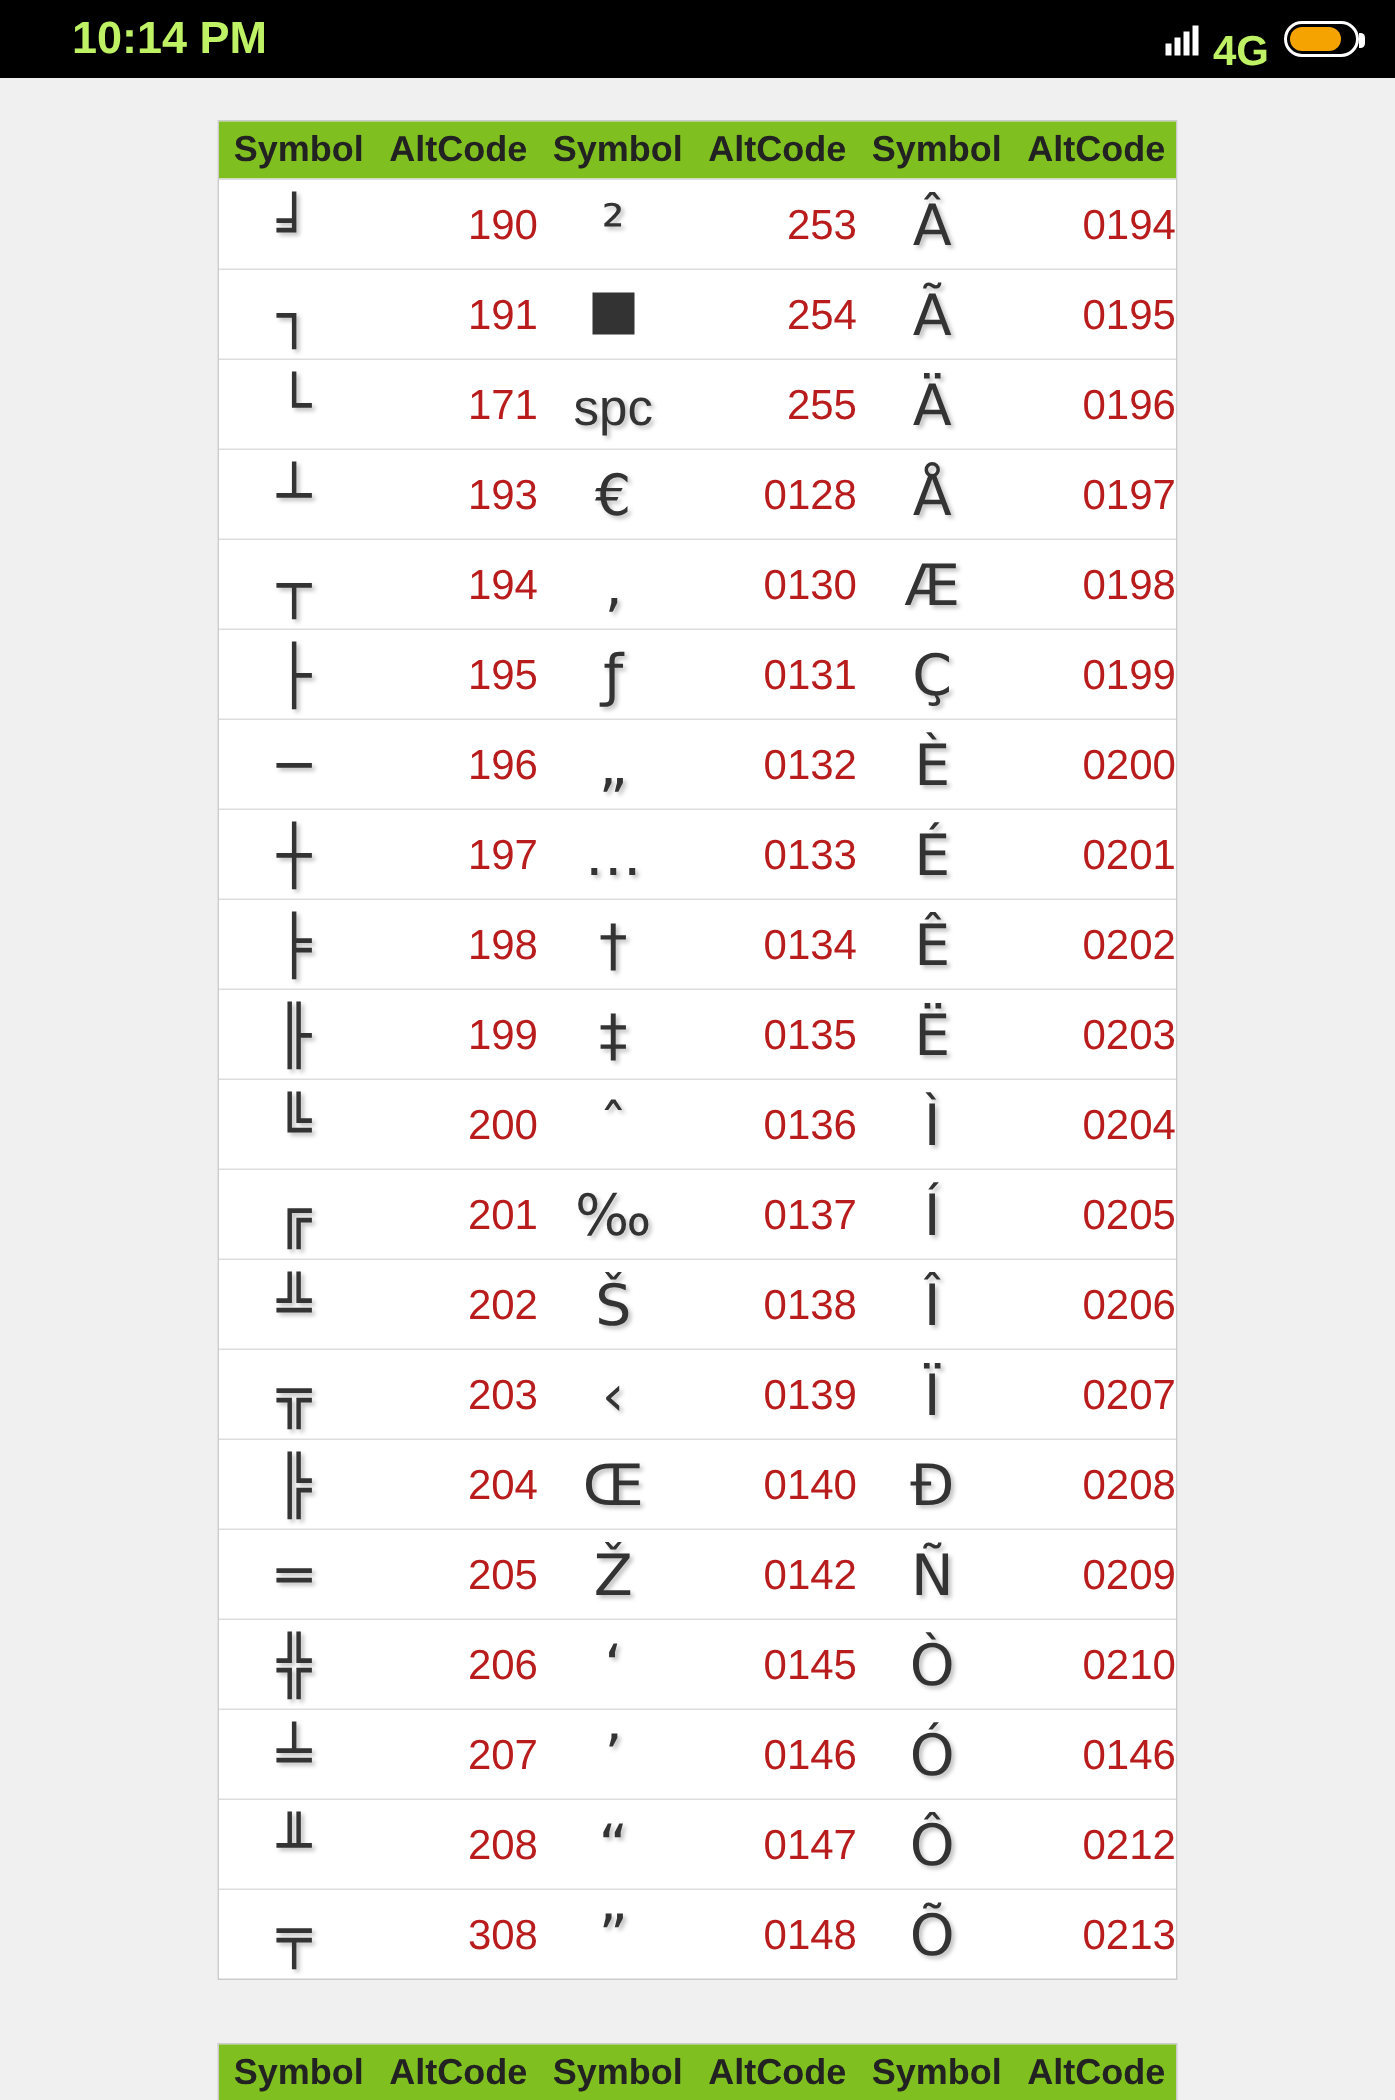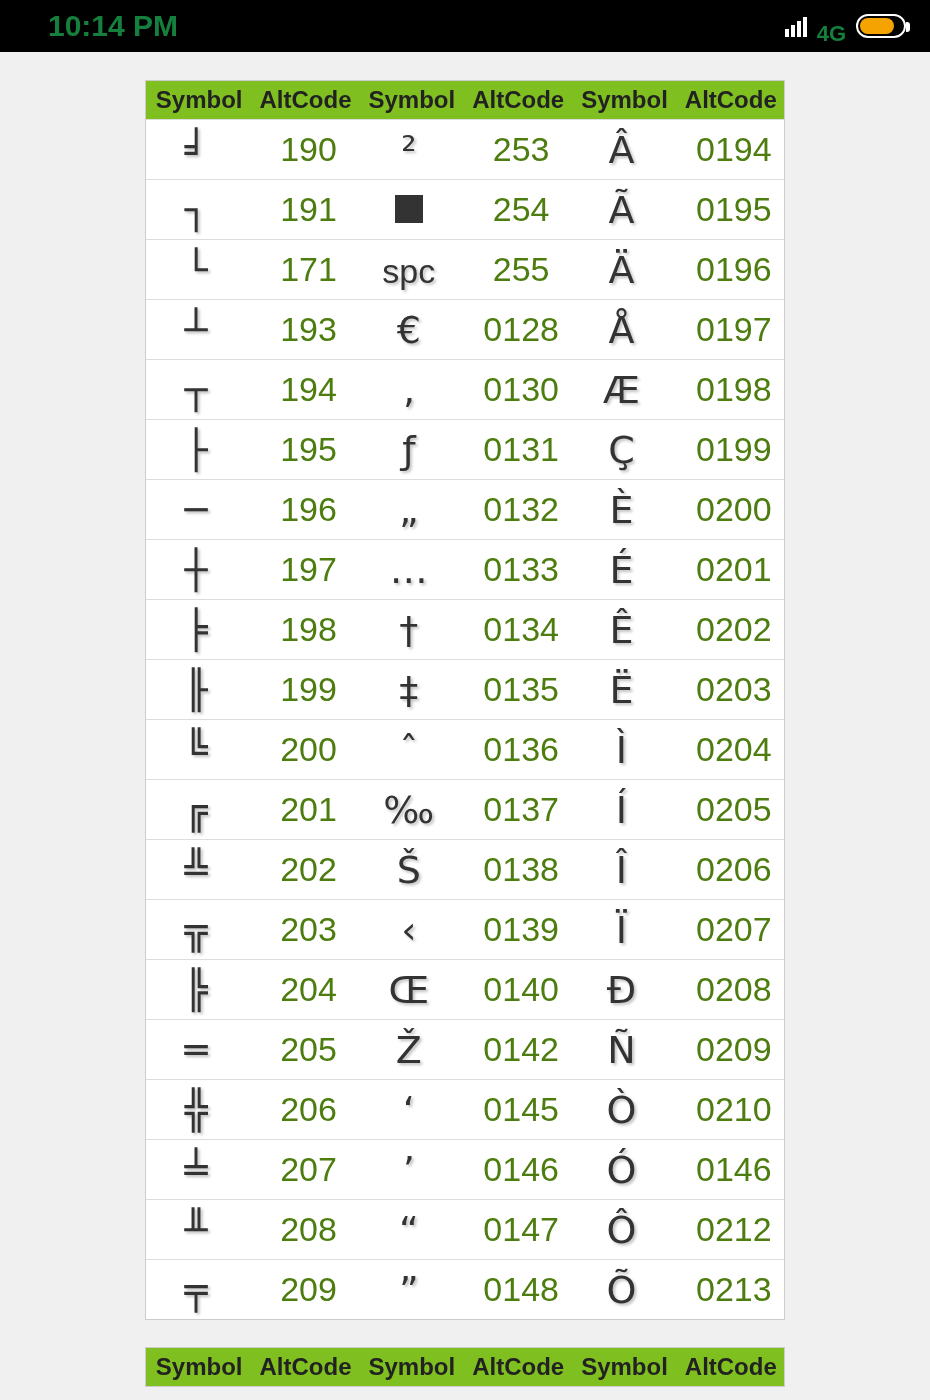--- a/index.html
+++ b/index.html
@@ -6,62 +6,62 @@
   html, body { width: 930px; height: 1400px; }
   body {
     background: #f0f0f0;
     font-family: Arial, Helvetica, sans-serif;
     overflow: hidden;
   }
   .status-bar {
     width: 100%;
     height: 52px;
     background: #000;
-    color: #15803d;
+    color: #bef264;
     display: flex;
     align-items: center;
     justify-content: space-between;
     padding: 0 24px 0 48px;
   }
   .status-time {
     font-size: 30px;
     font-weight: bold;
   }
   .status-right {
     display: flex;
     align-items: center;
     gap: 10px;
   }
   .signal-icon { display: flex; align-items: flex-end; gap: 2px; height: 22px; }
   .signal-icon .bar { width: 4px; background: #fff; }
   .signal-icon .b1 { height: 8px; }
   .signal-icon .b2 { height: 12px; }
   .signal-icon .b3 { height: 16px; }
   .signal-icon .b4 { height: 20px; }
-  .network-label { font-size: 22px; font-weight: bold; margin-top: 16px; }
+  .network-label { font-size: 28px; font-weight: bold; margin-top: 16px; }
   .battery-icon {
     width: 50px; height: 24px; border: 2px solid #fff; border-radius: 12px;
     position: relative; display: flex; align-items: center; padding: 2px;
   }
   .battery-icon::after {
     content: ""; position: absolute; right: -6px; top: 6px;
     width: 4px; height: 10px; background: #fff; border-radius: 0 3px 3px 0;
   }
   .battery-fill { background: #f5a300; height: 100%; width: 80%; border-radius: 8px; }
 
   .content {
     width: 640px;
     margin: 0 auto;
     padding-top: 28px;
   }
   .altcode-table {
     width: 100%;
     background: #fff;
     border: 1px solid #ccc;
-    margin-bottom: 27px;
+    margin-bottom: 42px;
   }
   .header-row {
     display: flex;
     background: #7cb518;
     background: #82c91e;
     background: #7ac142;
     background: #7dbf2e;
     background: #7cbf1e;
     height: 38px;
     align-items: center;
@@ -91,23 +91,23 @@
     font-size: 30px;
     color: #333;
   }
   .cell.sym {
     font-size: 38px;
     color: #333;
     text-shadow: 2px 2px 3px rgba(0,0,0,0.25);
     font-family: "Arial Unicode MS","Segoe UI Symbol","DejaVu Sans",Arial,sans-serif;
   }
   .cell.code {
-    font-size: 34px;
-    color: #4d7c0f;
-    text-align: center;
+    font-size: 28px;
+    color: #b91c1c;
+    text-align: right;
     padding-left: 12px;
   }
   .spc-label { font-family: Liberation Sans, sans-serif; font-size: 34px; }
   .black-square { display:inline-block; width:28px; height:28px; background:#333; }
 </style>
 </head>
 <body>
 
 <div class="status-bar">
   <div class="status-time">10:14 PM</div>
@@ -284,21 +284,21 @@
         <div class="data-row">
           <div class="cell sym">╨</div>
           <div class="cell code">208</div>
           <div class="cell sym">“</div>
           <div class="cell code">0147</div>
           <div class="cell sym">Ô</div>
           <div class="cell code">0212</div>
         </div>
         <div class="data-row">
           <div class="cell sym">╤</div>
-          <div class="cell code">209</div>
+          <div class="cell code">308</div>
           <div class="cell sym">”</div>
           <div class="cell code">0148</div>
           <div class="cell sym">Õ</div>
           <div class="cell code">0213</div>
         </div>
       </div>
   </div>
 
   <div class="altcode-table">
     <div class="header-row">

